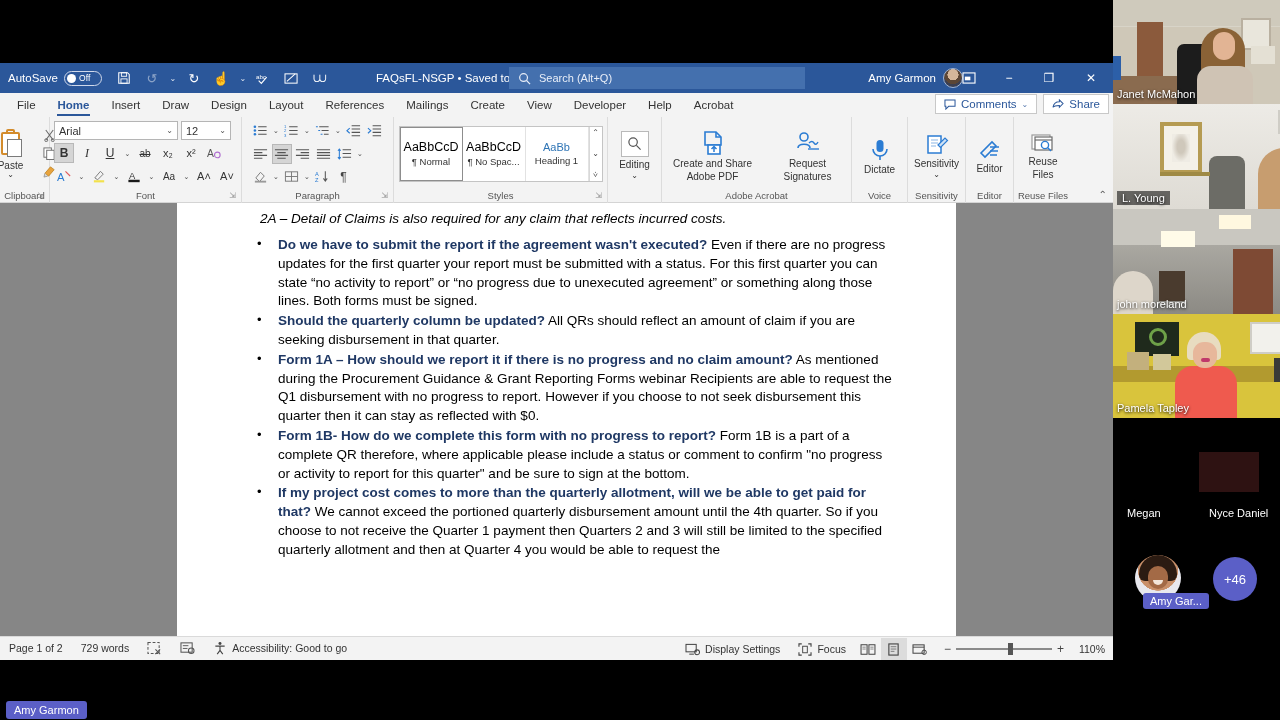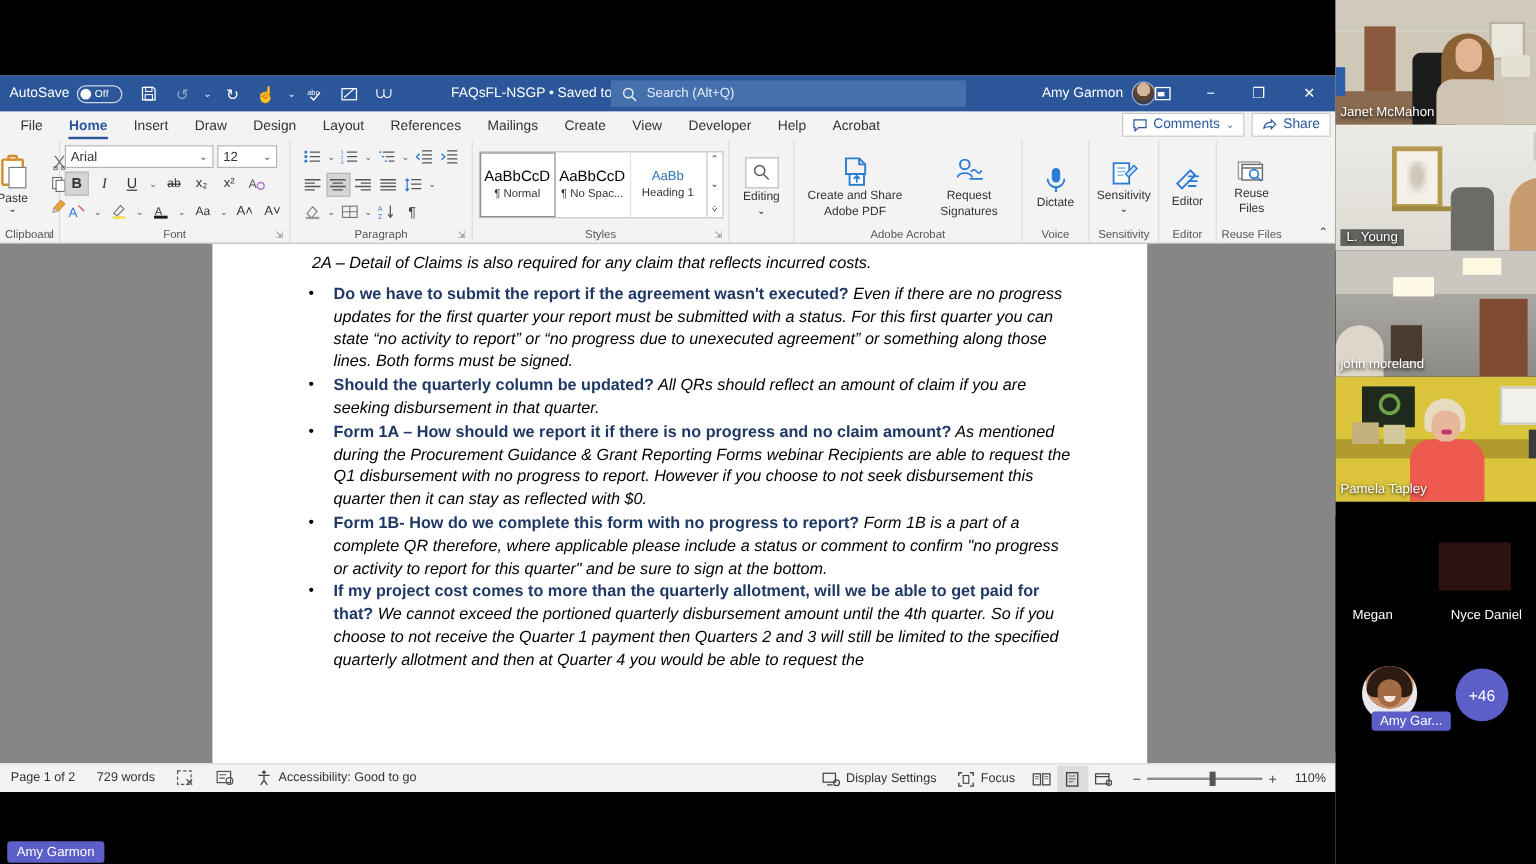--- a/index.html
+++ b/index.html
@@ -172,21 +172,21 @@
   }
   ul.faq { list-style: none; margin: 0; padding: 0; }
   ul.faq > li {
     position: relative; padding-left: 43px; margin-bottom: 1px;
     font-size: 13.5px; line-height: 18.8px; color: #000;
   }
   ul.faq > li::before {
     content: "\2022"; position: absolute; left: 22px; top: -1px; font-size: 13px; color: #000;
   }
   .q { font-weight: bold; color: #1f3864; font-style: normal; }
-  .a { font-style: italic; color: #000; }
+  .a { color: #000; }
 
   
   .statusbar {
     position: absolute; left: 0; top: 636px; width: 1113px; height: 24px;
     background: #f3f3f3; border-top: 1px solid #dadada;
     display: flex; align-items: flex-end; font-size: 10.5px; color: #333;
   }
   .sb-item { display: flex; align-items: center; gap: 5px; padding: 0 9px; height: 24px; white-space: nowrap; }
   .sb-right { position: absolute; right: 4px; top: 0; height: 24px; display: flex; align-items: center; }
   .viewbtn { width: 26px; height: 22px; display:flex;align-items:center;justify-content:center; }

